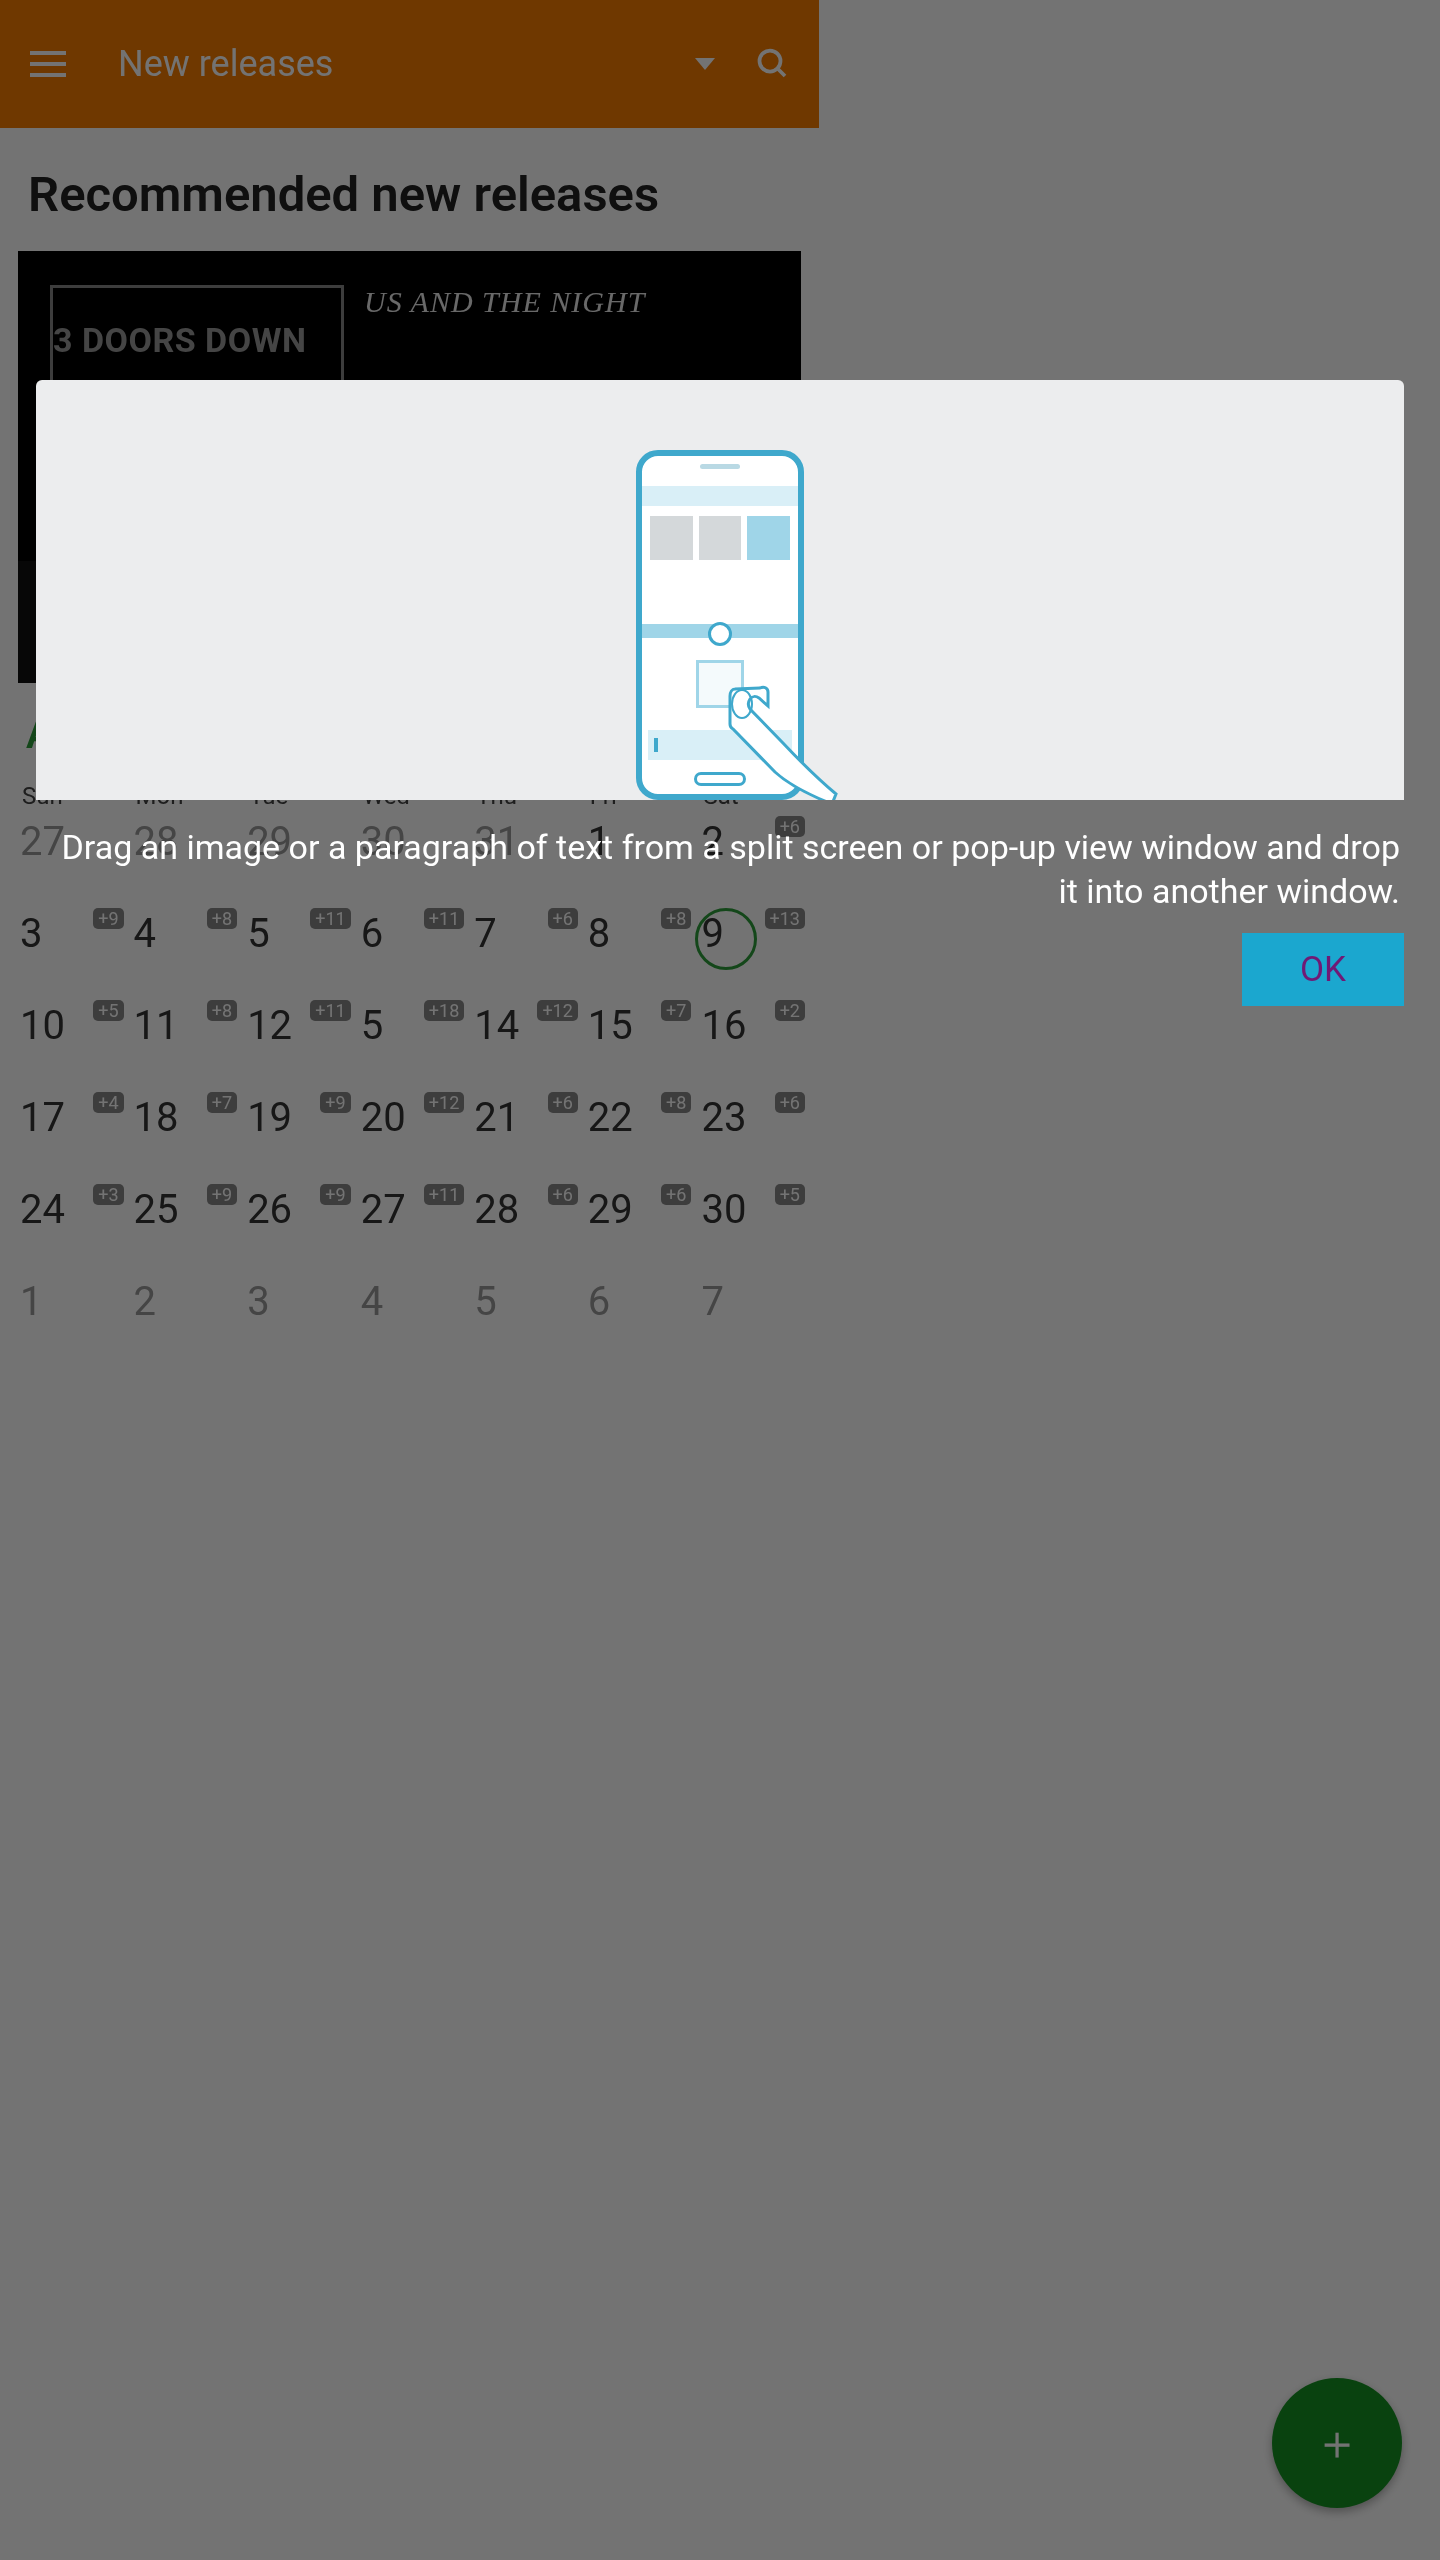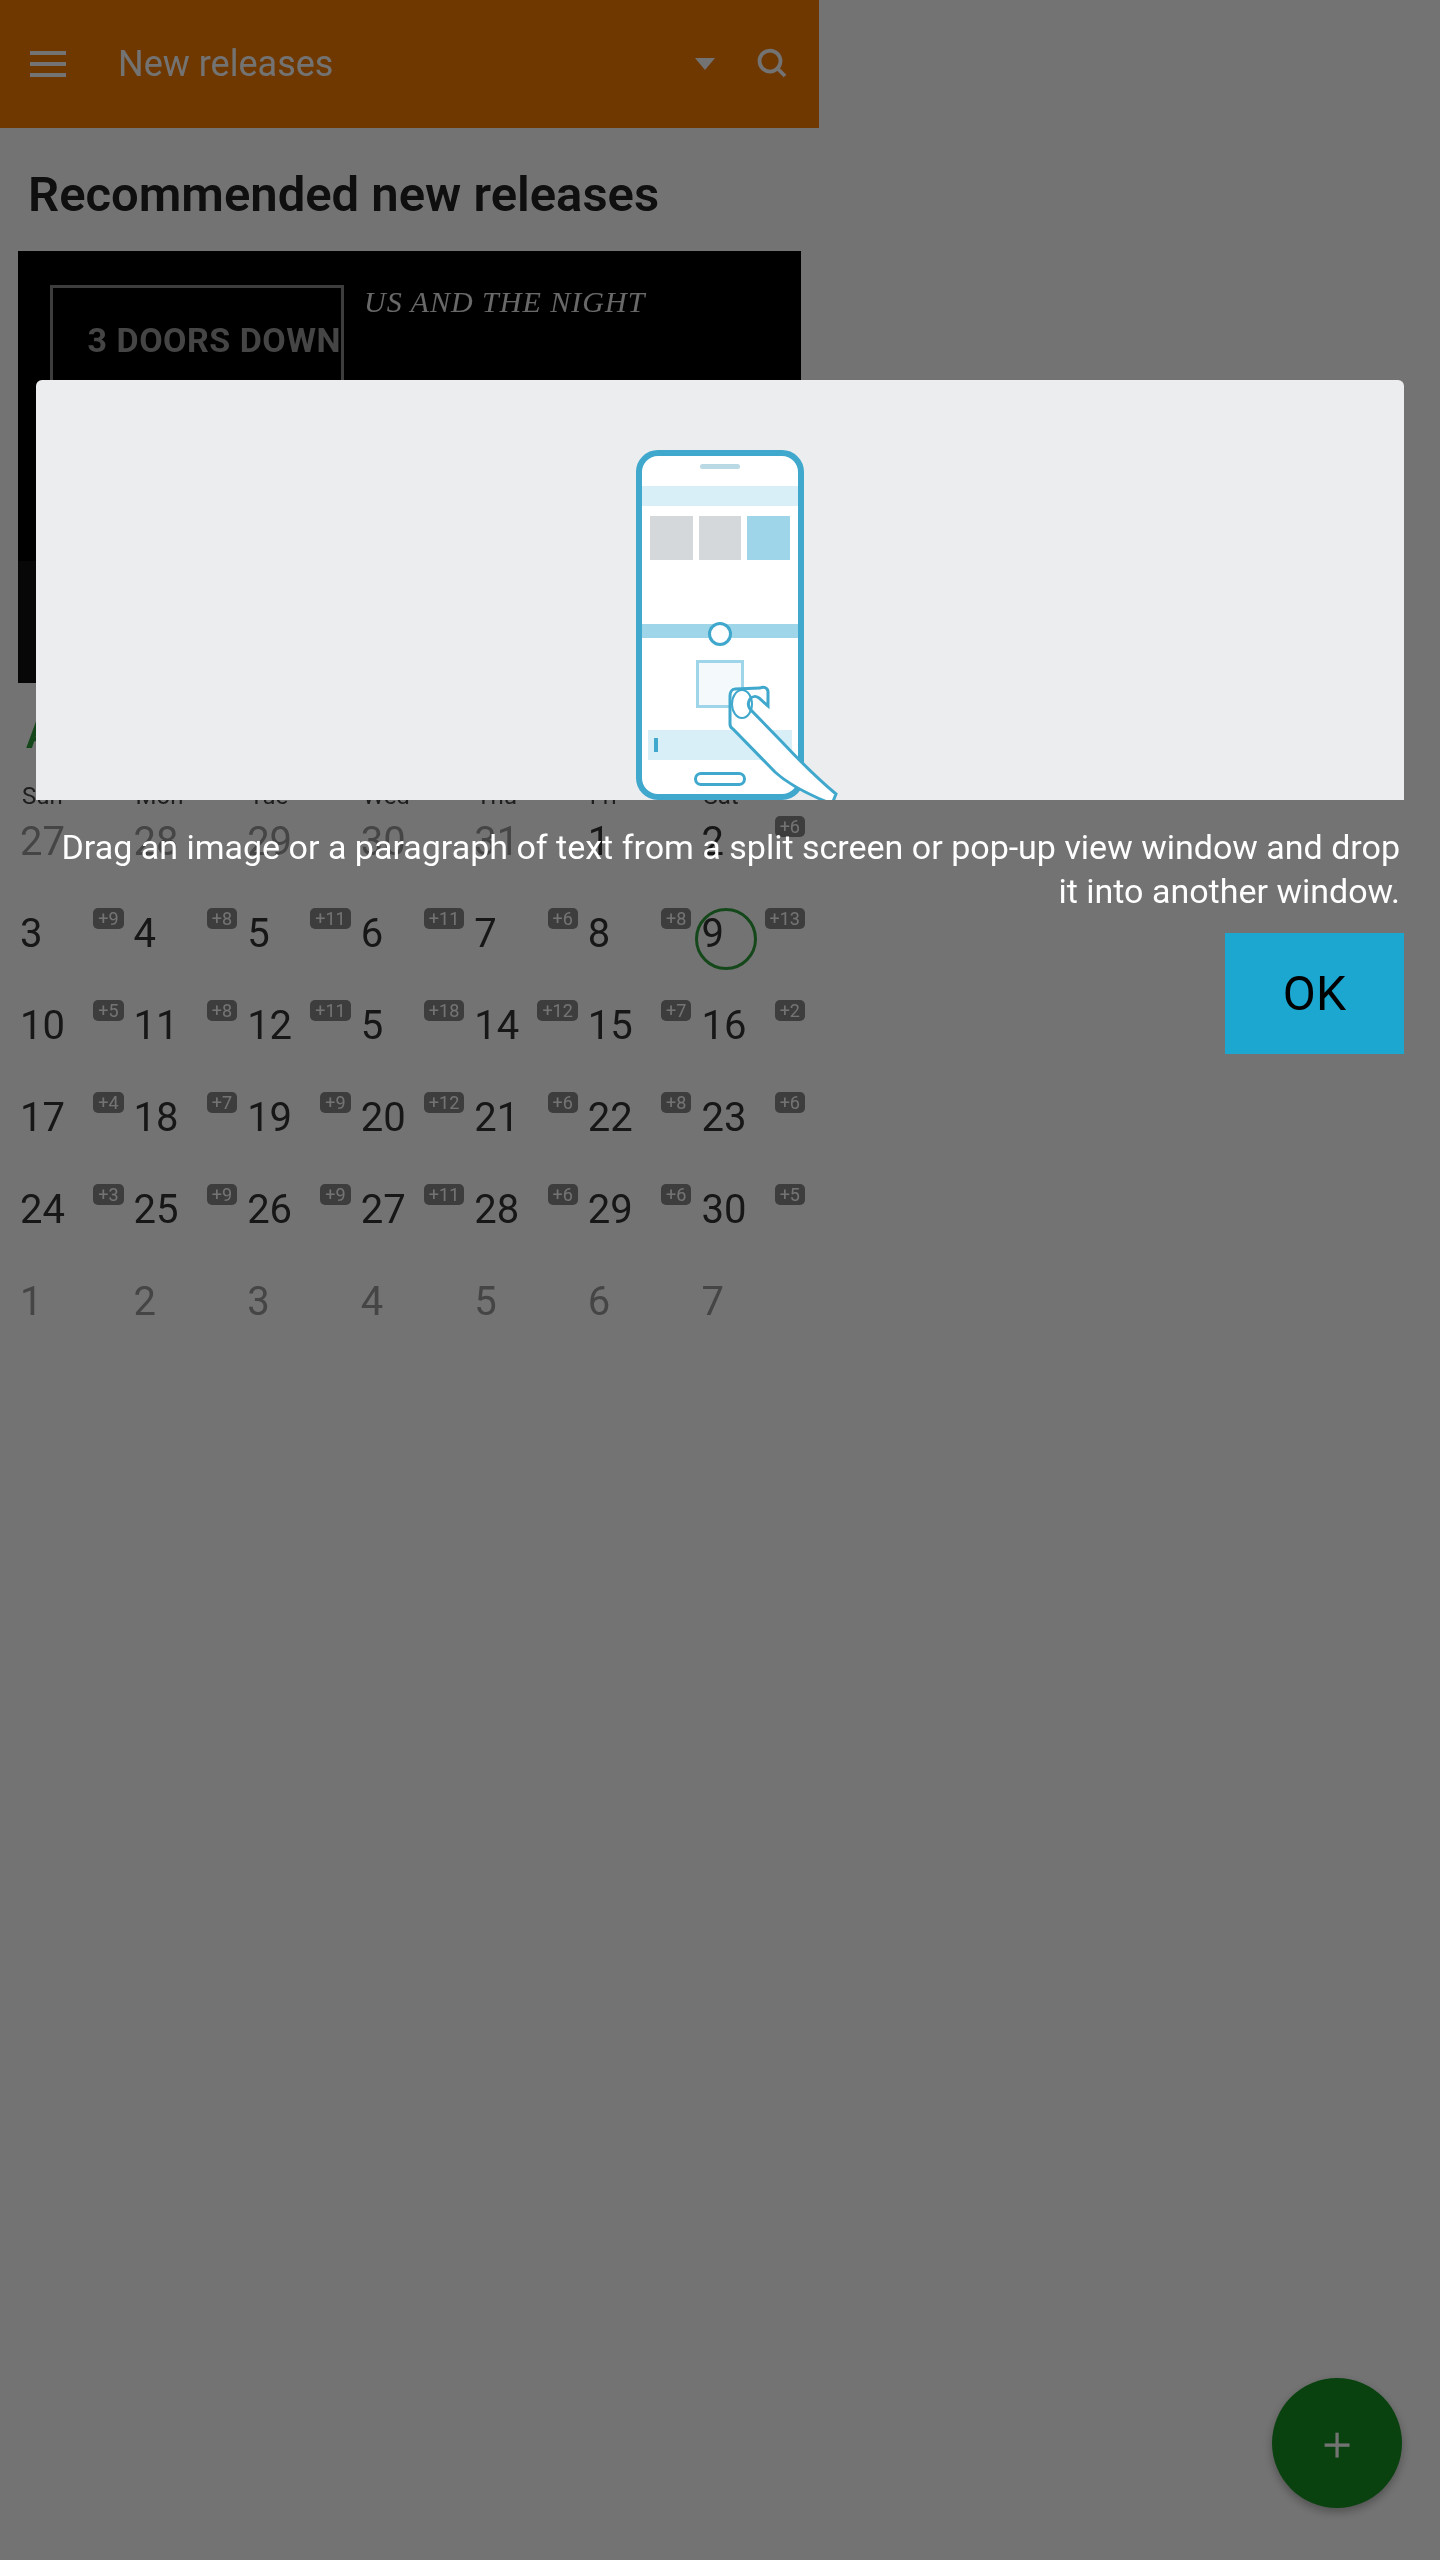--- a/index.html
+++ b/index.html
@@ -8,21 +8,21 @@
 .toolbar { height: 128px; background: #f57c00; display: flex; align-items: center; padding: 6px 20px; gap: 16px; }
 .hamburger { width: 36px; height: 36px; display: flex; flex-direction: column; justify-content: center; gap: 7px; cursor: pointer; margin-left: 10px; }
 .hamburger span { display: block; height: 4px; background: #fff; }
 .toolbar-title { color: #fff; font-size: 36px; font-weight: 400; margin-left: 36px; flex: 1; }
 .toolbar-dropdown { width: 0; height: 0; border-left: 10px solid transparent; border-right: 10px solid transparent; border-top: 12px solid #fff; margin-right: 24px; cursor: pointer; }
 .search-icon { width: 36px; height: 36px; margin-right: 8px; cursor: pointer; }
 
 .content { padding: 0; }
 .section-title { font-size: 49px; font-weight: 600; color: #222; padding: 38px 28px 28px; }
 .banner { margin: 0 18px; height: 310px; background: #000; display: flex; align-items: flex-start; padding: 34px 32px; gap: 20px; overflow: hidden; }
-.banner-logo { width: 294px; height: 110px; border: 3px solid #888; display: flex; align-items: center; justify-content: flex-end; position: relative; }
+.banner-logo { width: 294px; height: 110px; border: 3px solid #888; display: flex; align-items: center; justify-content: flex-start; position: relative; }
 .banner-logo-inner { color: #999; font-size: 34px; font-weight: 700; letter-spacing: 0.5px; line-height: 0.9; }
 .banner-caption { color: #e8e8e8; font-size: 30px; font-style: italic; letter-spacing: 1px; font-family: cursive; }
 
 .play-strip { margin: 0 18px; height: 122px; background: #111; }
 
 .cal-header { display: flex; align-items: center; padding: 28px 26px 16px; gap: 18px; }
 .cal-month { color: #2e9e3b; font-size: 40px; font-weight: 600; }
 .cal-arrow { width: 0; height: 0; border-left: 8px solid transparent; border-right: 8px solid transparent; border-top: 10px solid #2e9e3b; }
 .cal-spacer { flex: 1; }
 .cal-link { color: #2e9e3b; font-size: 30px; font-weight: 500; letter-spacing: 1px; }
@@ -52,21 +52,21 @@
 .phone-split { position: absolute; top: 168px; left: 0; right: 0; height: 14px; background: #9fd5e8; }
 .phone-split::after { content: ""; position: absolute; top: -2px; left: 50%; transform: translateX(-50%); width: 18px; height: 18px; background: #fff; border: 3px solid #3fa8cc; border-radius: 50%; }
 .phone-target { position: absolute; top: 204px; left: 50%; transform: translateX(-50%); width: 48px; height: 48px; border: 3px solid #9fd5e8; background: #f4fafc; }
 .phone-bottombar { position: absolute; bottom: 34px; left: 6px; right: 6px; height: 30px; background: #d9eff7; }
 .phone-bottombar::after { content: ""; position: absolute; left: 6px; top: 8px; width: 4px; height: 14px; background: #3fa8cc; }
 .finger { position: absolute; left: 50%; top: 232px; width: 120px; height: 164px; }
 .finger svg { width: 100%; height: 100%; }
 
 .dialog-text { color: #fff; font-size: 34px; text-align: right; padding: 26px 4px 20px; line-height: 1.28; }
 .dialog-actions { display: flex; justify-content: flex-end; padding-bottom: 4px; }
-.ok-btn { background: #1ba7cf; color: #000000; font-size: 48px; padding: 32px 58px; cursor: pointer; border: none; }
+.ok-btn { background: #1ba7cf; color: #701a75; font-size: 35px; padding: 16px 58px; cursor: pointer; border: none; }
 </style>
 </head>
 <body>
 
 <div class="toolbar">
   <div class="hamburger">
       <span></span>
       <span></span>
       <span></span>
     </div>

